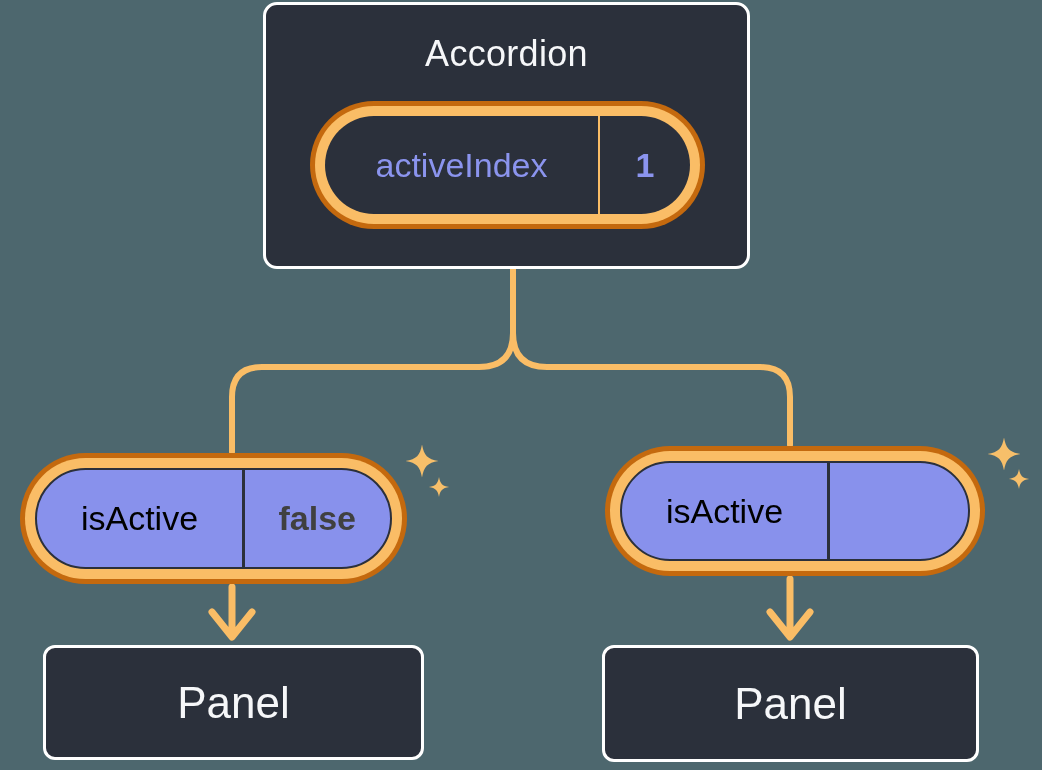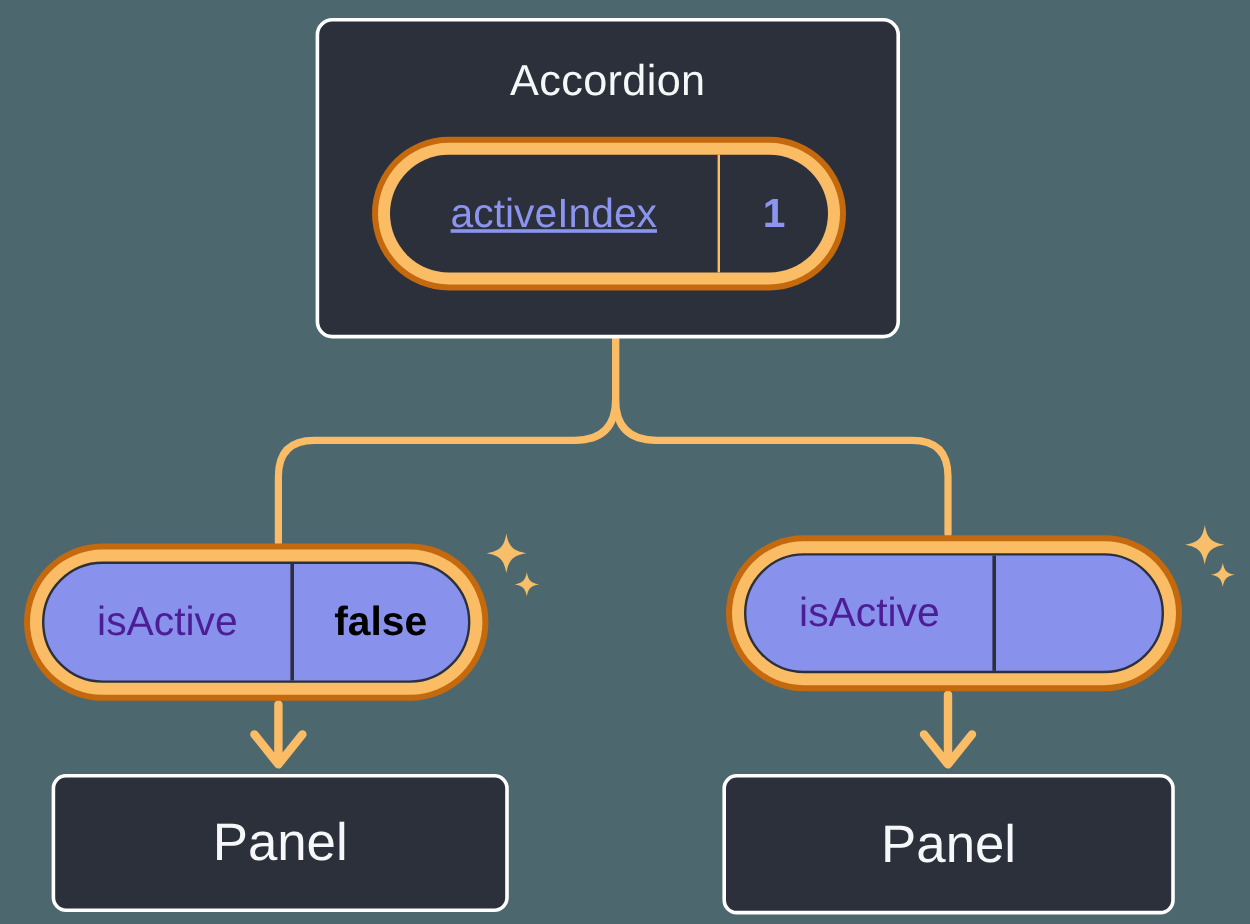--- a/index.html
+++ b/index.html
@@ -6,50 +6,50 @@
   .canvas {
     position:relative; width:1042px; height:770px;
     background:#4D676E; overflow:hidden;
     font-family:"Liberation Sans", sans-serif;
   }
   svg.layer { position:absolute; left:0; top:0; }
   .nodebox {
     position:absolute; box-sizing:border-box;
     background:#2B303B; border:3px solid #FFFFFF; border-radius:14px;
   }
-  .accordion-box { left:263px; top:15px; width:487px; height:267px; }
+  .accordion-box { left:263px; top:2px; width:487px; height:267px; }
   .accordion-title {
     position:absolute; left:0; top:28px; width:100%;
     text-align:center; color:#F6F7F9; font-size:36px; font-weight:500;
     letter-spacing:0.3px;
   }
   .pill {
     position:absolute; display:flex; align-items:stretch;
     border-radius:999px; box-sizing:border-box;
     box-shadow: 0 0 0 10px #FABD66, 0 0 0 15px #C4690E;
   }
   .state-pill {
     left:59px; top:111px; width:365px; height:98px;
     background:#2B303B;
   }
   .state-pill .cell { display:flex; align-items:center; justify-content:center; }
   .state-pill .name-cell { width:273px; }
   .state-pill .value-cell { flex:1; }
   .state-pill .divider { width:2px; background:#FABD66; }
-  .state-pill .name-cell span { color:#8B94EE; font-size:34px;text-decoration:underline; }
+  .state-pill .name-cell span { color:#8B94EE; font-size:34px; }
   .state-pill .value-cell span { color:#8B94EE; font-size:34px; font-weight:700; }
   .prop-pill {
     background:#8891EC; border:2.5px solid #2B303B;
   }
   .prop-pill .cell { display:flex; align-items:center; justify-content:center; }
   .prop-pill .name-cell { width:205px; }
   .prop-pill .value-cell { flex:1; }
   .prop-pill .divider { width:2.5px; background:#2B303B; }
-  .prop-pill .name-cell span { color:#4c1d95; font-size:34px; }
-  .prop-pill .value-cell span { color:#000000; font-size:34px; font-weight:700; }
+  .prop-pill .name-cell span { color:#000000; font-size:34px; }
+  .prop-pill .value-cell span { color:#404040; font-size:34px; font-weight:700; }
   .prop-pill-first { left:35px; top:468px; width:357px; height:101px; }
   .prop-pill-second { left:620px; top:461px; width:350px; height:100px; }
   .panel-box {
     display:flex; align-items:center; justify-content:center;
     border-radius:12px;
   }
   .panel-box-first { left:43px; top:645px; width:381px; height:115px; }
   .panel-box-second { left:602px; top:645px; width:377px; height:117px; }
   .panel-label { color:#F6F7F9; font-size:44px; font-weight:500; }
   .sparkle { position:absolute; }

